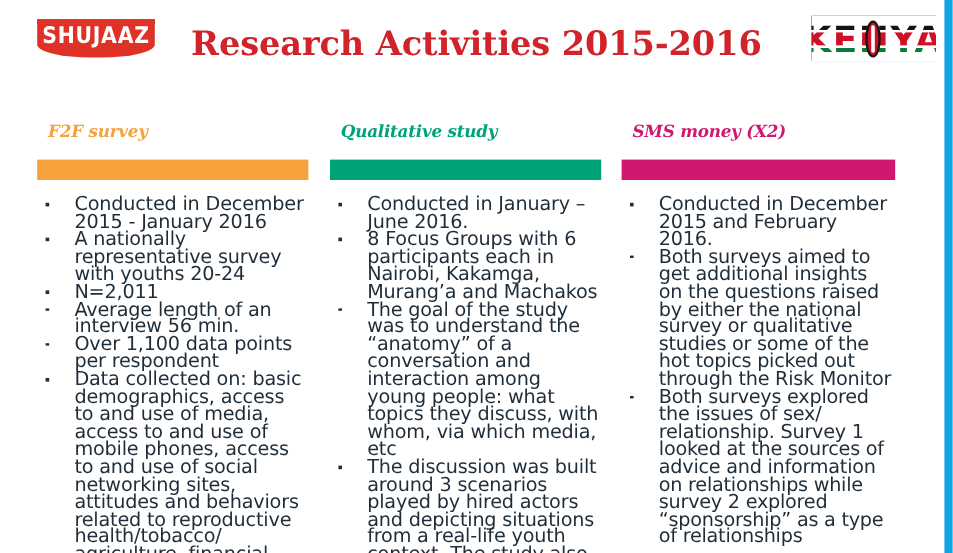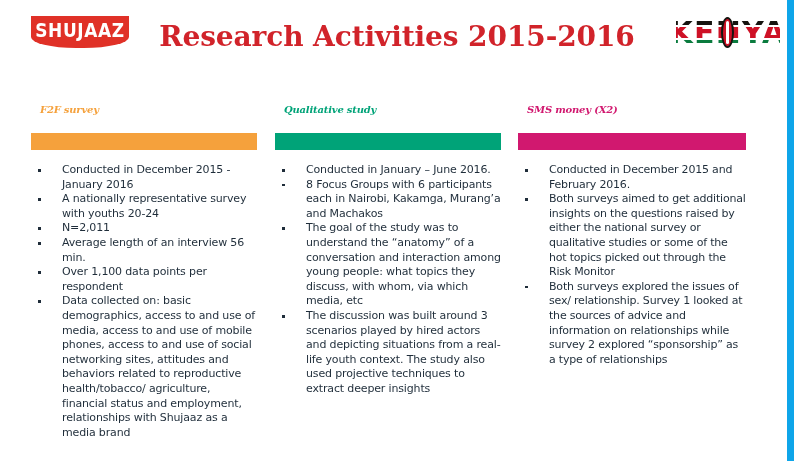--- a/index.html
+++ b/index.html
@@ -160,21 +160,21 @@
     top: 0;
   }
   .col-1 { left: 31px;  width: 226px; }
   .col-2 { left: 275px; width: 226px; }
   .col-3 { left: 518px; width: 228px; }
 
   .col-title {
     font-family: "DejaVu Serif", serif;
     font-weight: bold;
     font-style: italic;
-    font-size: 10px;
+    font-size: 14px;
     letter-spacing: -0.2px;
     line-height: 20px;
     white-space: nowrap;
     margin: 0 0 0 9px;
   }
   .col-1 .col-title { color: #F5A13C; }
   .col-2 .col-title { color: #00A378; }
   .col-3 .col-title { color: #D1186F; }
 
   .col-bar {
@@ -190,21 +190,21 @@
     list-style: none;
     margin: 13px 0 0 0;
     padding: 0;
   }
   .bullets li {
     position: relative;
     padding-left: 31px;
     margin-bottom: 0px;
     color: #1F2D3A;
     font-family: "DejaVu Sans", sans-serif;
-    font-size: 11px;
+    font-size: 16px;
     line-height: 14.6px;
     letter-spacing: -0.15px;
     text-align: left;
   }
   .bullets li::before {
     content: "";
     position: absolute;
     left: 7px;
     top: 6px;
     width: 2.6px;

